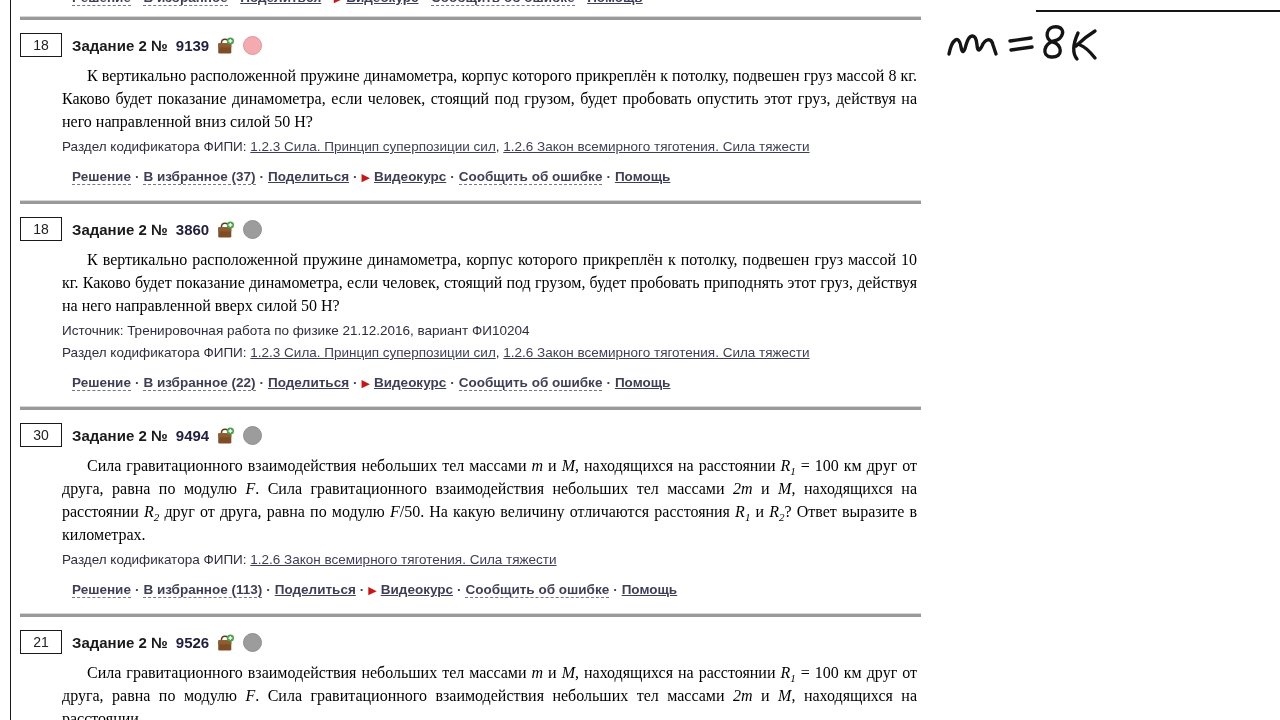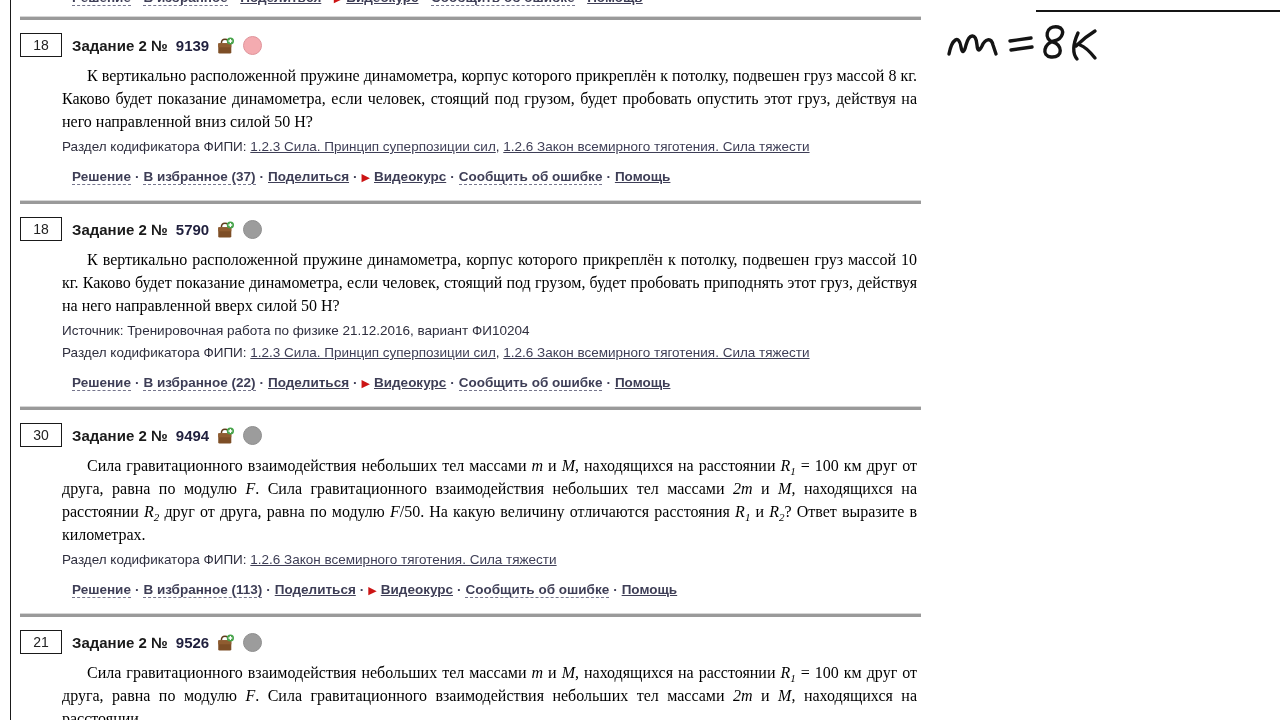--- a/index.html
+++ b/index.html
@@ -77,21 +77,21 @@
     <a>1.2.3 Сила. Принцип суперпозиции сил</a>, <a>1.2.6 Закон всемирного тяготения. Сила тяжести</a></div>
     <div class="links-row"><a class="lnk-dashed">Решение</a><span class="dot">·</span><a class="lnk-dashed">В избранное (37)</a><span class="dot">·</span><a class="lnk-solid">Поделиться</a><span class="dot">·</span><span class="play">▶</span><a class="lnk-solid">Видеокурс</a><span class="dot">·</span><a class="lnk-dashed">Сообщить об ошибке</a><span class="dot">·</span><a class="lnk-solid">Помощь</a></div>
   </section>
   <div class="separator"></div>
 
   <section class="task">
     <div class="task-header">
       <span class="num-box">
         <span>18</span>
       </span>
-      <span class="task-title"><b>Задание 2 № </b><a class="task-id">5790</a></span>
+      <span class="task-title"><b>Задание 2 № </b><a class="task-id">3860</a></span>
       <span class="bag-icon">
         <svg width="18" height="19" viewBox="0 0 20 21">
           <path d="M6,8 q0,-4.5 4,-4.5 q4,0 4,4.5" fill="none" stroke="#5f3c1c" stroke-width="1.7"></path>
           <rect x="2.5" y="8" width="14.5" height="11.5" rx="1.5" fill="#7d4e26"></rect>
           <rect x="2.5" y="8" width="14.5" height="4.5" fill="#8f5c30"></rect>
           <circle cx="16" cy="5.5" r="4" fill="#47a44b"></circle>
           <path d="M16,3.4 v4.2 M13.9,5.5 h4.2" stroke="#ffffff" stroke-width="1.4"></path>
         </svg>
       </span>
       <span class="status-circle" style="background: rgb(156, 156, 156); border: 1px solid rgb(143, 143, 143);"></span>

